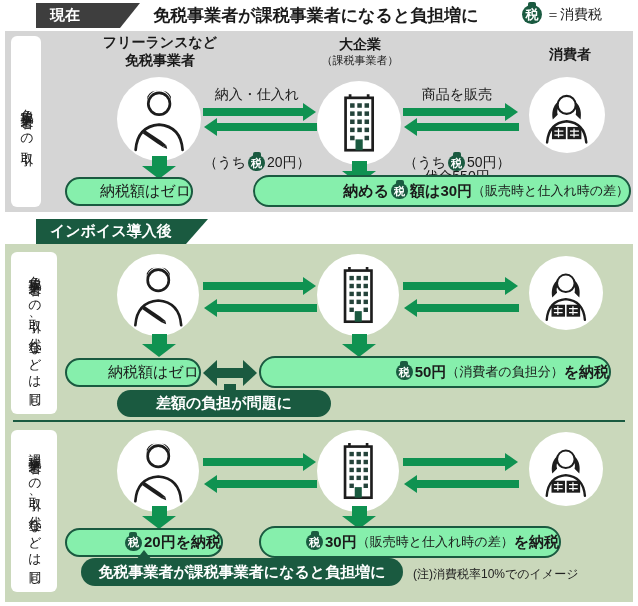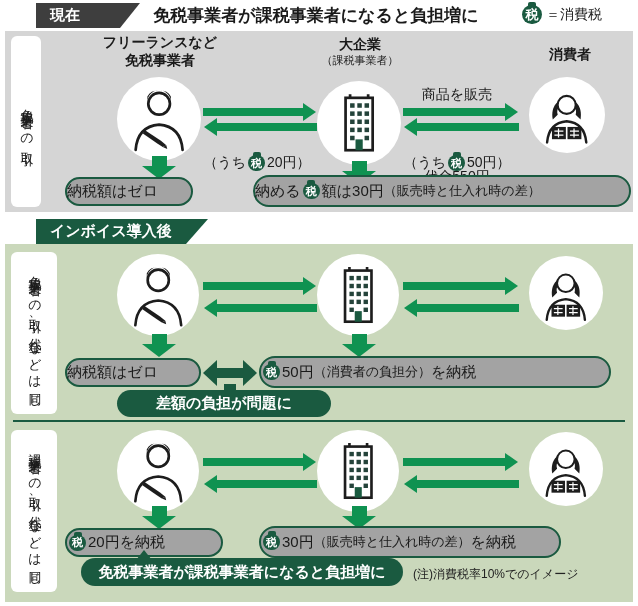--- a/index.html
+++ b/index.html
@@ -69,23 +69,23 @@
   
   .dbl{position:absolute;height:26px;}
   .dbl::before{content:"";position:absolute;left:0;top:0;width:0;height:0;
       border-top:13px solid transparent;border-bottom:13px solid transparent;
       border-right:14px solid var(--dark-green);}
   .dbl::after{content:"";position:absolute;right:0;top:0;width:0;height:0;
       border-top:13px solid transparent;border-bottom:13px solid transparent;
       border-left:14px solid var(--dark-green);}
   .dbl .shaft{position:absolute;left:12px;right:12px;top:8px;bottom:8px;background:var(--dark-green);}
   
-  .pill{position:absolute;background:#a3a3a3;border:2px solid var(--dark-green);border-radius:999px;
-        display:flex;align-items:center;justify-content:flex-start;font-size:15px;white-space:nowrap;}
-  .pill .b{font-weight:normal;}
+  .pill{position:absolute;background:#86efac;border:2px solid var(--dark-green);border-radius:999px;
+        display:flex;align-items:center;justify-content:flex-end;font-size:15px;white-space:nowrap;}
+  .pill .b{font-weight:bold;}
   .pill .sm{font-size:13px;}
   .dark-box{position:absolute;background:var(--dark-green);color:#fff;font-weight:bold;
         border-radius:999px;display:flex;align-items:center;justify-content:center;
         font-size:15px;white-space:nowrap;}
   .flow-label{position:absolute;text-align:center;font-size:14px;white-space:nowrap;}
   .tax-line{position:absolute;display:flex;align-items:center;justify-content:center;font-size:14px;white-space:nowrap;}
   .divider{position:absolute;background:var(--dark-green);height:2px;}
   .stub{position:absolute;background:var(--dark-green);}
   .tri-up{position:absolute;width:0;height:0;border-left:8px solid transparent;
         border-right:8px solid transparent;border-bottom:10px solid var(--dark-green);}
@@ -167,20 +167,21 @@
             <line x1="25" y1="65" x2="36" y2="65"></line>
           <line x1="44" y1="60" x2="55" y2="60"></line>
             <line x1="44" y1="65" x2="55" y2="65"></line>
           <line x1="30" y1="57" x2="30" y2="68"></line>
             <line x1="49" y1="57" x2="49" y2="68"></line>
         </g>
       </g>
     </svg>
   </div>
 
+  <div class="flow-label" style="left:196px;top:55px;width:112px;">納入・仕入れ</div>
   <div class="ar r" style="left:198px;top:77px;width:100px;"></div>
   <div class="ar l" style="left:212px;top:92px;width:100px;"></div>
   <div class="tax-line" style="left:188px;top:123px;width:128px;">
     <span>（うち</span>
       <span class="bag">税</span>
       <span>20円）</span>
   </div>
 
   <div class="flow-label" style="left:396px;top:55px;width:112px;">商品を販売</div>
   <div class="ar r" style="left:398px;top:77px;width:102px;"></div>

